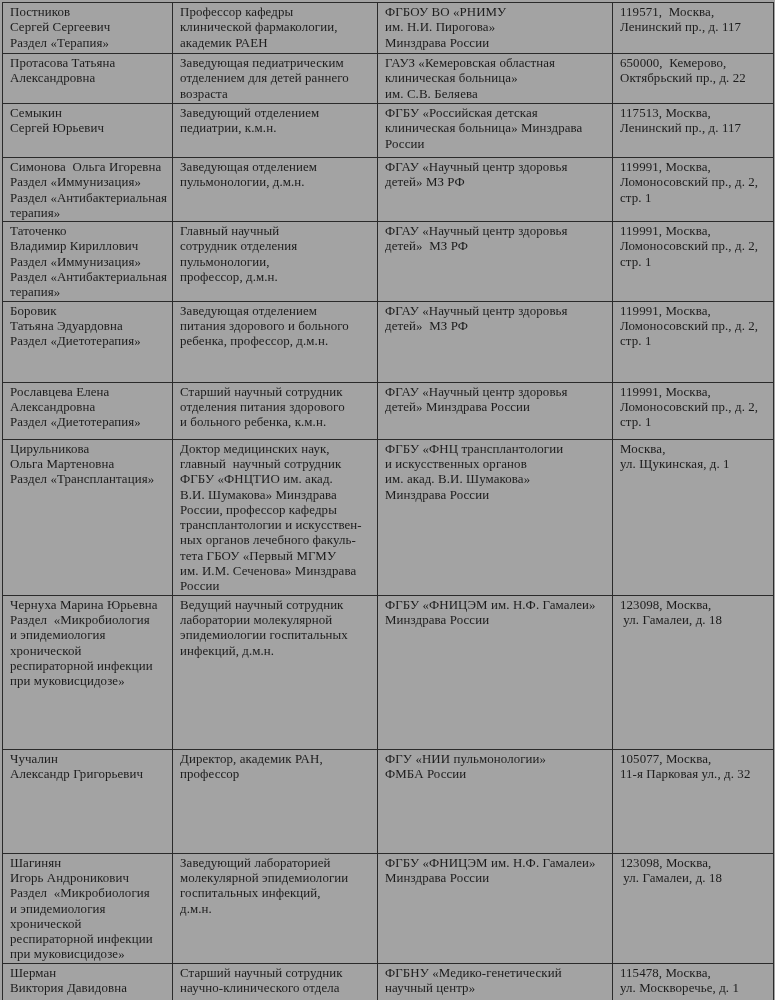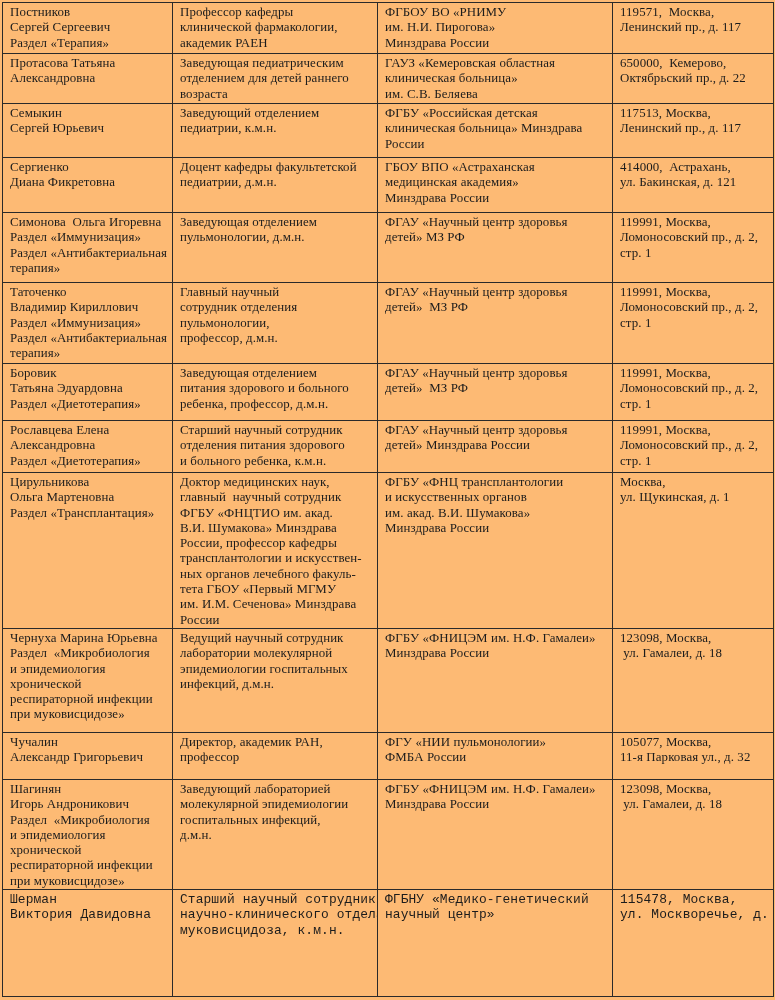--- a/index.html
+++ b/index.html
@@ -3,21 +3,21 @@
 <meta charset="utf-8">
 <style>
   html, body {
     margin: 0;
     padding: 0;
     background: #ffffff;
   }
   .page {
     width: 775px;
     height: 1000px;
-    background: #fdba74;
+    background: #a3a3a3;
     overflow: hidden;
     box-sizing: border-box;
     position: relative;
   }
   table.experts {
     border-collapse: collapse;
     table-layout: fixed;
     margin: 2px 0 0 2px;
     width: 771px;
     font-family: "Liberation Serif", "DejaVu Serif", serif;
@@ -95,31 +95,20 @@
 Сергей Юрьевич</td>
         <td>Заведующий отделением
 педиатрии, к.м.н.</td>
         <td>ФГБУ «Российская детская
 клиническая больница» Минздрава
 России</td>
         <td>117513, Москва,
 Ленинский пр., д. 117</td>
       </tr>
       <tr>
-        <td>Сергиенко
-Диана Фикретовна</td>
-        <td>Доцент кафедры факультетской
-педиатрии, д.м.н.</td>
-        <td>ГБОУ ВПО «Астраханская
-медицинская академия»
-Минздрава России</td>
-        <td>414000,  Астрахань,
-ул. Бакинская, д. 121</td>
-      </tr>
-      <tr>
         <td>Симонова  Ольга Игоревна
 Раздел «Иммунизация»
 Раздел «Антибактериальная
 терапия»</td>
         <td>Заведующая отделением
 пульмонологии, д.м.н.</td>
         <td>ФГАУ «Научный центр здоровья
 детей» МЗ РФ</td>
         <td>119991, Москва,
 Ломоносовский пр., д. 2,

